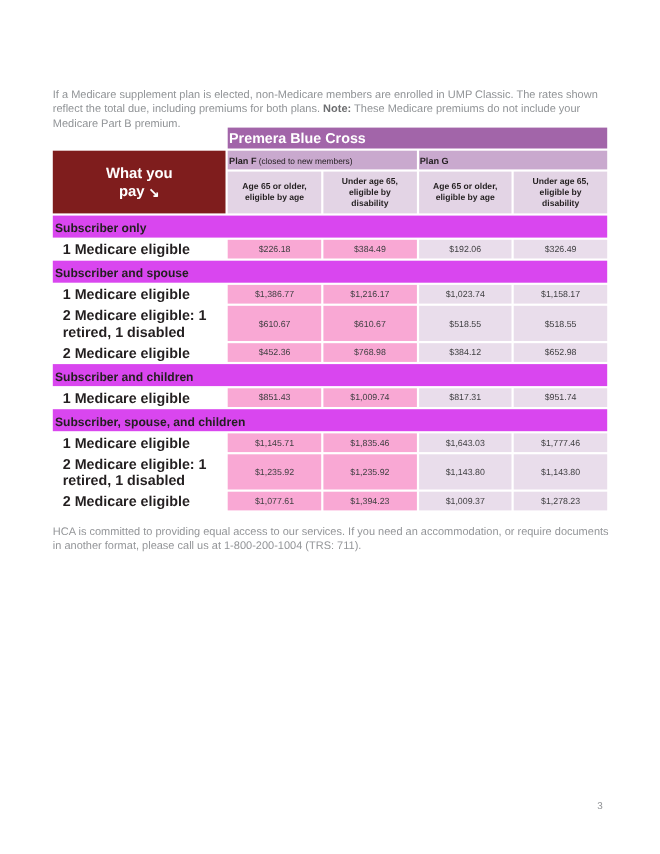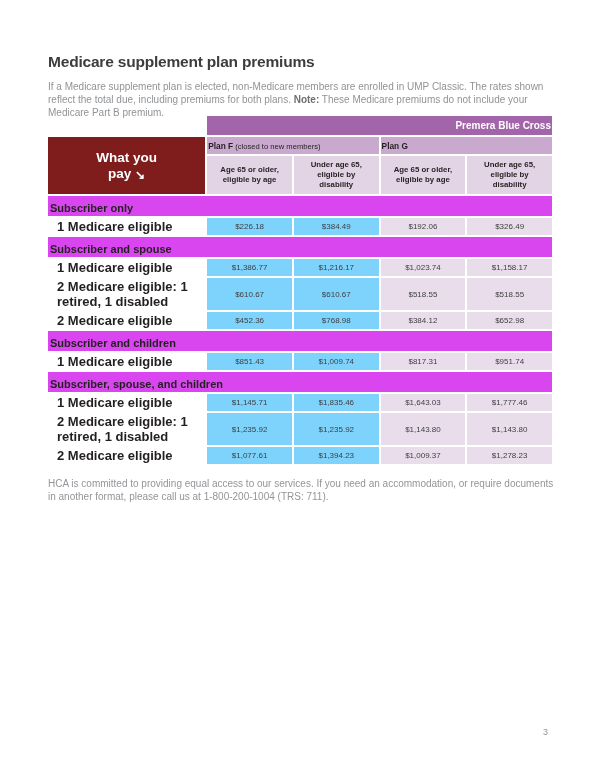--- a/index.html
+++ b/index.html
@@ -44,22 +44,22 @@
     border-spacing: 2px;
     table-layout: fixed;
     width: 508px;
   }
   table.premiums td { overflow: hidden; }
   td.blank { background: transparent; }
   td.carrier {
     background: #a265a9;
     color: #ffffff;
     font-weight: bold;
-    font-size: 10px;
-    text-align: right;
+    font-size: 13px;
+    text-align: left;
     vertical-align: middle;
     height: 17px;
   }
   td.corner {
     background: #7f1d1d;
     color: #ffffff;
     text-align: center;
     vertical-align: middle;
     font-weight: bold;
     font-size: 13.5px;
@@ -104,21 +104,21 @@
     padding-left: 9px;
     background: #ffffff;
   }
   td.val {
     text-align: center;
     vertical-align: middle;
     font-size: 8px;
     color: #3f3f41;
     padding: 4px 0;
   }
-  td.val.f { background: #7dd3fc; }
+  td.val.f { background: #f9a8d4; }
   td.val.g { background: #e9ddeb; }
   .footer-note {
     position: absolute;
     left: 48px;
     top: 477px;
     width: 506px;
     margin: 0;
     font-size: 10px;
     line-height: 1.32;
     color: #939598;
@@ -129,21 +129,20 @@
     top: 727px;
     font-size: 9px;
     color: #939598;
   }
 </style>
 </head>
 <body>
 
 <div class="page">
 
-  <h1 class="page-title">Medicare supplement plan premiums</h1>
 
   <p class="intro"><span>If a Medicare supplement plan is elected, non-Medicare members are enrolled in UMP Classic. The rates shown reflect the total due, including premiums for both plans. </span><strong>Note:</strong><span> These Medicare premiums do not include your Medicare Part B premium.</span></p>
 
   <table class="premiums">
     <colgroup>
       <col style="width:156px">
       <col style="width:84px">
       <col style="width:84px">
       <col style="width:84px">
       <col style="width:84px">

